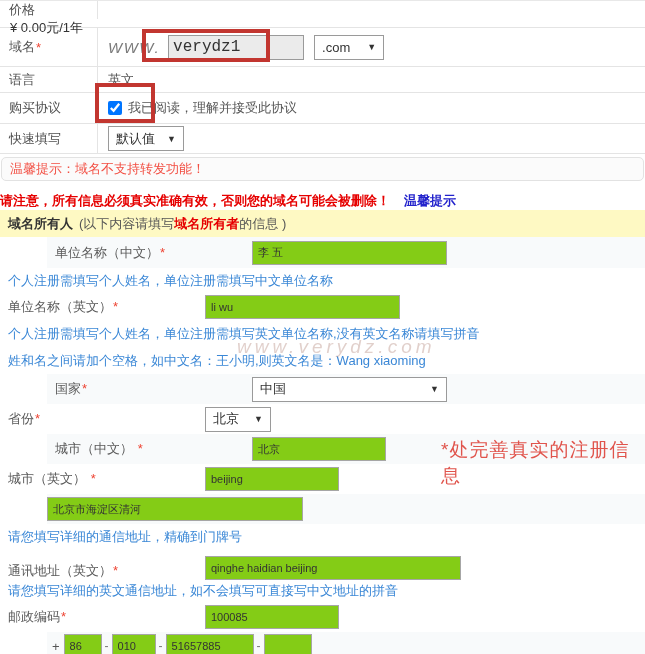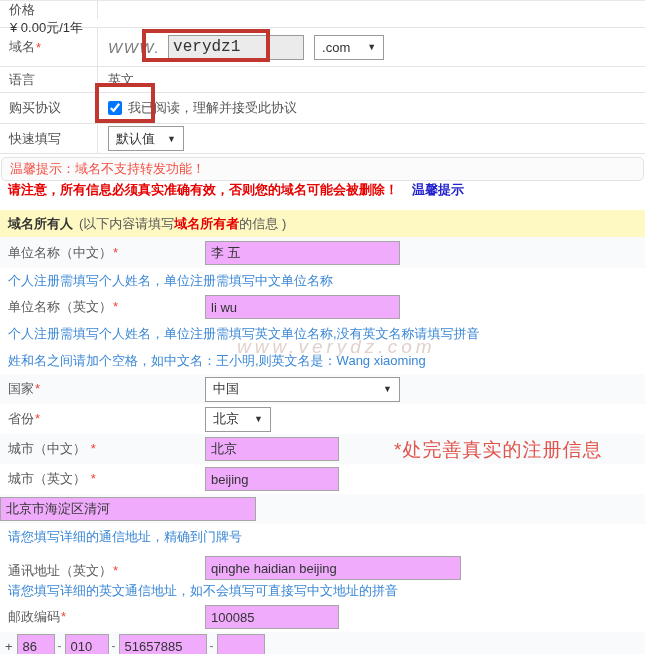--- a/index.html
+++ b/index.html
@@ -20,34 +20,34 @@
   .sel { background:#fff; border:1px solid #9a9a9a; height:25px; display:flex; align-items:center;
     justify-content:space-between; padding:0 7px; color:#333; cursor:default; }
   .sel .arrow { font-size:9px; color:#333; margin-left:8px; }
   .redbox { position:absolute; border:4px solid #c23630; z-index:5; pointer-events:none; }
   .chk { width:14px; height:14px; margin-right:6px; }
   .agree-lbl { color:#555; }
 
   
   .notice-box { margin:3px 1px 0 1px; height:24px; border:1px solid #e2e2e2; background:#fbfbfb;
     border-radius:5px; display:flex; align-items:center; padding-left:8px; color:#f24f43; }
-  .warning-line { height:29px; display:flex; align-items:flex-start; padding-left:8px; }
+  .warning-line { height:29px; display:flex; align-items:flex-end; }
   .warning-txt { color:#e60000; font-weight:bold; }
   .notice-link { color:#2222cc; font-weight:bold; margin-left:14px; text-decoration:none; }
 
   
   .owner-hd { height:27px; background:#fef9c3; display:flex; align-items:center; padding-left:8px; }
   .owner-title { color:#333; font-weight:bold; }
   .owner-sub { color:#555; margin-left:6px; }
   .owner-hl { color:#e60000; font-weight:bold; }
 
   .frow { display:flex; align-items:center; position:relative; }
-  .frow.alt { background:#f8fafb; }
+  .frow.alt { background:#f8fafb;margin-left:47px; }
   .frow-label { width:205px; padding-left:8px; color:#5a5a5a; flex-shrink:0; }
-  .ti { height:24px; border:1px solid #a6a6a6; background:#f0abfc; font-size:13px; padding:0 5px; color:#333;
+  .ti { height:24px; border:1px solid #a6a6a6; background:#84cc16; font-size:11px; padding:0 5px; color:#333;
     font-family:"Liberation Sans","DejaVu Sans",sans-serif; }
   .helper { color:#3a87d6; padding-left:8px; display:flex; align-items:center; }
 
   .h-r1 { height:31px; } .h-r2 { height:26px; } .h-r3 { height:30px; } .h-r4 { height:31px;align-items:flex-end; }
   .h-help26 { height:26px; } .h-help27 { height:27px; } .h-help25 { height:25px; } .h-help22 { height:22px; }
   .h-zip { height:30px; } .h-phone { height:24px; align-items:flex-start; }
   .h-phone .frow-label { margin-top:3px; }
 
   .w-org { width:195px; } .w-city { width:134px; } .w-addr { width:256px; }
   .w-country { width:195px; } .w-prov { width:66px; }

